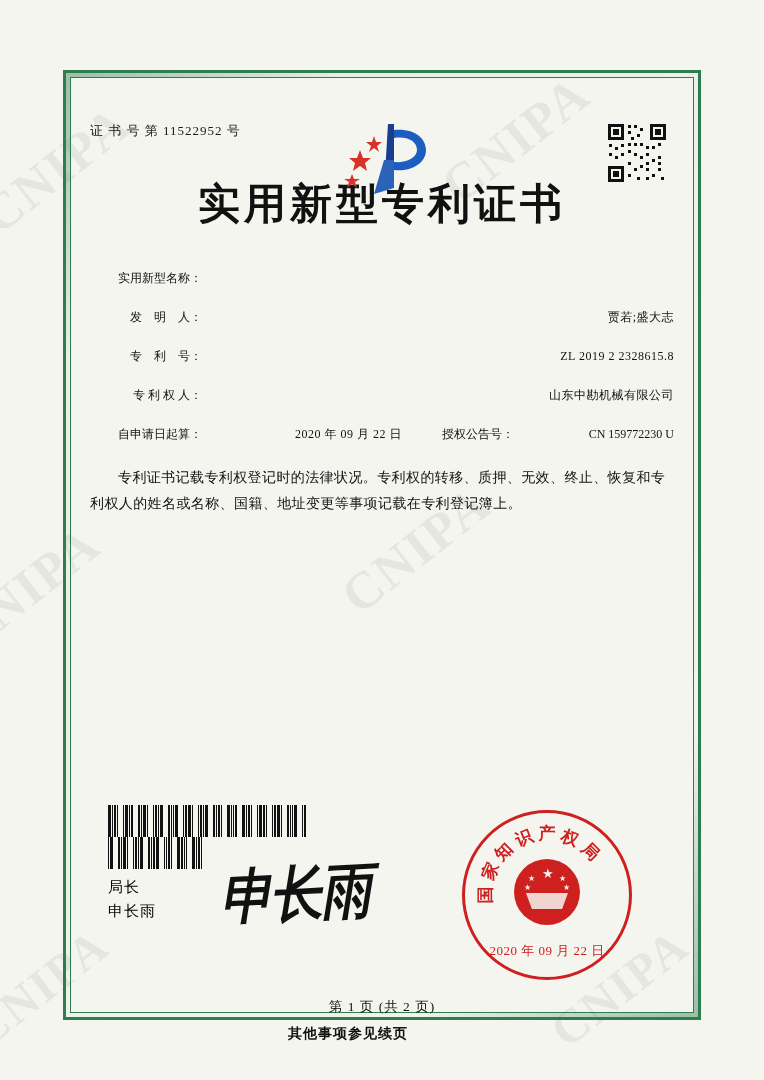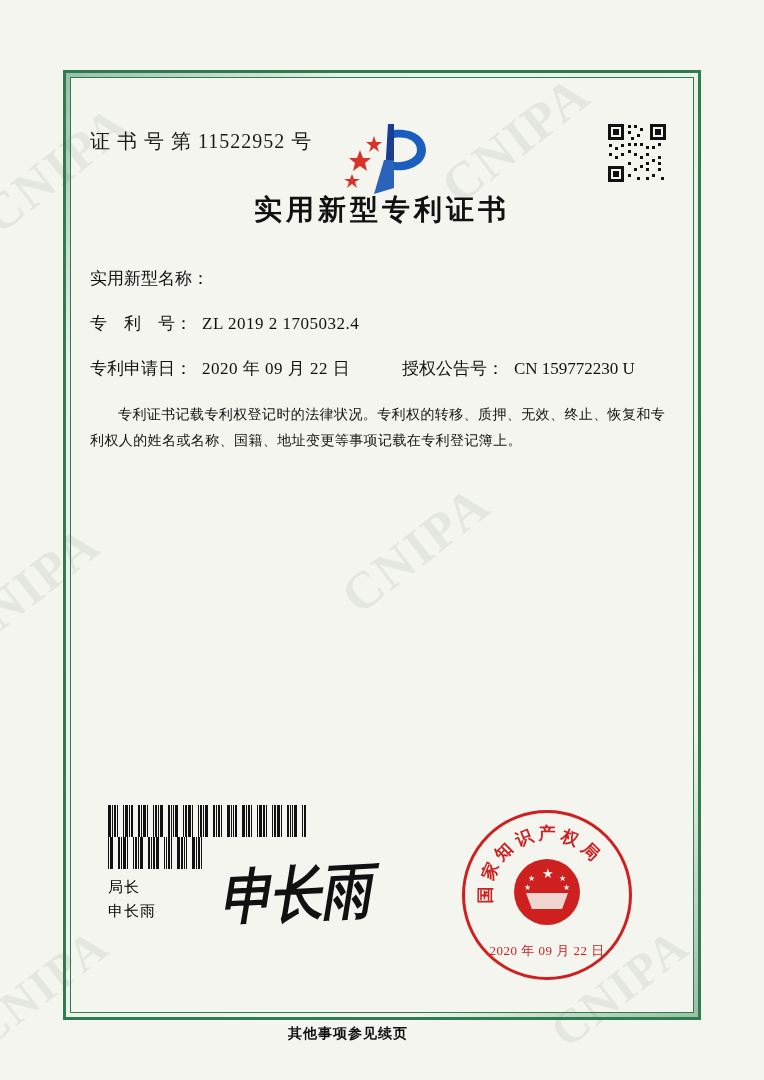--- a/index.html
+++ b/index.html
@@ -74,56 +74,57 @@
 
   .content {
     position: absolute;
     left: 90px;
     top: 100px;
     width: 584px;
     height: 890px;
   }
 
   .cert-no {
-    font-size: 20px;
+    font-size: 13px;
     color: #1a1a1a;
     letter-spacing: 1px;
-    margin-top: 28px;
+    margin-top: 22px;
   }
 
   
   .logo {
     position: absolute;
     left: 240px;
     top: 20px;
     width: 120px;
     height: 84px;
   }
   .qr {
     position: absolute;
     right: 6px;
     top: 22px;
     width: 62px;
     height: 62px;
   }
 
   .title {
     text-align: center;
-    font-size: 28px;
+    font-size: 42px;
     font-weight: bold;
     letter-spacing: 4px;
     margin-top: 36px;
     color: #111;
     font-family: "DejaVu Serif", "Liberation Serif", serif;
   }
 
   .fields {
     margin-top: 38px;
-    font-size: 17px;
-    color: #111;
+    font-size: 12px;
+    color: #111;
+    text-align: right;
   }
   .frow {
     display: flex;
     align-items: baseline;
     margin-bottom: 22px;
   }
   .flabel {
     width: 112px;
     flex: 0 0 112px;
     letter-spacing: 0px;
@@ -361,25 +362,33 @@
       </svg>
     </div>
 
     <div class="title">实用新型专利证书</div>
 
     <div class="fields">
       <div class="frow">
         <div class="flabel">实用新型名称：</div>
       </div>
       <div class="frow">
+        <div class="flabel">发　明　人：</div>
+        <div class="fvalue">贾若;盛大志</div>
+      </div>
+      <div class="frow">
         <div class="flabel">专　利　号：</div>
-        <div class="fvalue">ZL 2019 2 1705032.4</div>
+        <div class="fvalue">ZL 2019 2 2328615.8</div>
+      </div>
+      <div class="frow">
+        <div class="flabel">专 利 权 人：</div>
+        <div class="fvalue">山东中勘机械有限公司</div>
       </div>
       <div class="frow two">
-        <div class="flabel">专利申请日：</div>
+        <div class="flabel">自申请日起算：</div>
         <div class="fvalue">2020 年 09 月 22 日</div>
         <div class="flabel2">授权公告号：</div>
         <div class="fvalue2">CN 159772230 U</div>
       </div>
     </div>
 
     <div class="para">专利证书记载专利权登记时的法律状况。专利权的转移、质押、无效、终止、恢复和专利权人的姓名或名称、国籍、地址变更等事项记载在专利登记簿上。</div>
 
     <div class="barcode">
       <span style="width:3px"></span><span style="width:1px"></span><span style="width:2px"></span><span style="width:1px"></span>
@@ -423,16 +432,17 @@
       <div class="seal-emblem">
         <div class="seal-star" style="left:28px; top:8px;">★</div>
         <div class="seal-star" style="left:14px; top:13px; font-size:8px;">★</div>
         <div class="seal-star" style="left:10px; top:22px; font-size:8px;">★</div>
         <div class="seal-star" style="left:45px; top:13px; font-size:8px;">★</div>
         <div class="seal-star" style="left:49px; top:22px; font-size:8px;">★</div>
       </div>
       <div class="seal-date">2020 年 09 月 22 日</div>
     </div>
 
+    <div class="pagenum">第 1 页 (共 2 页)</div>
   </div>
 
   <div class="footer-note">其他事项参见续页</div>
 </div>
 
 </body></html>

